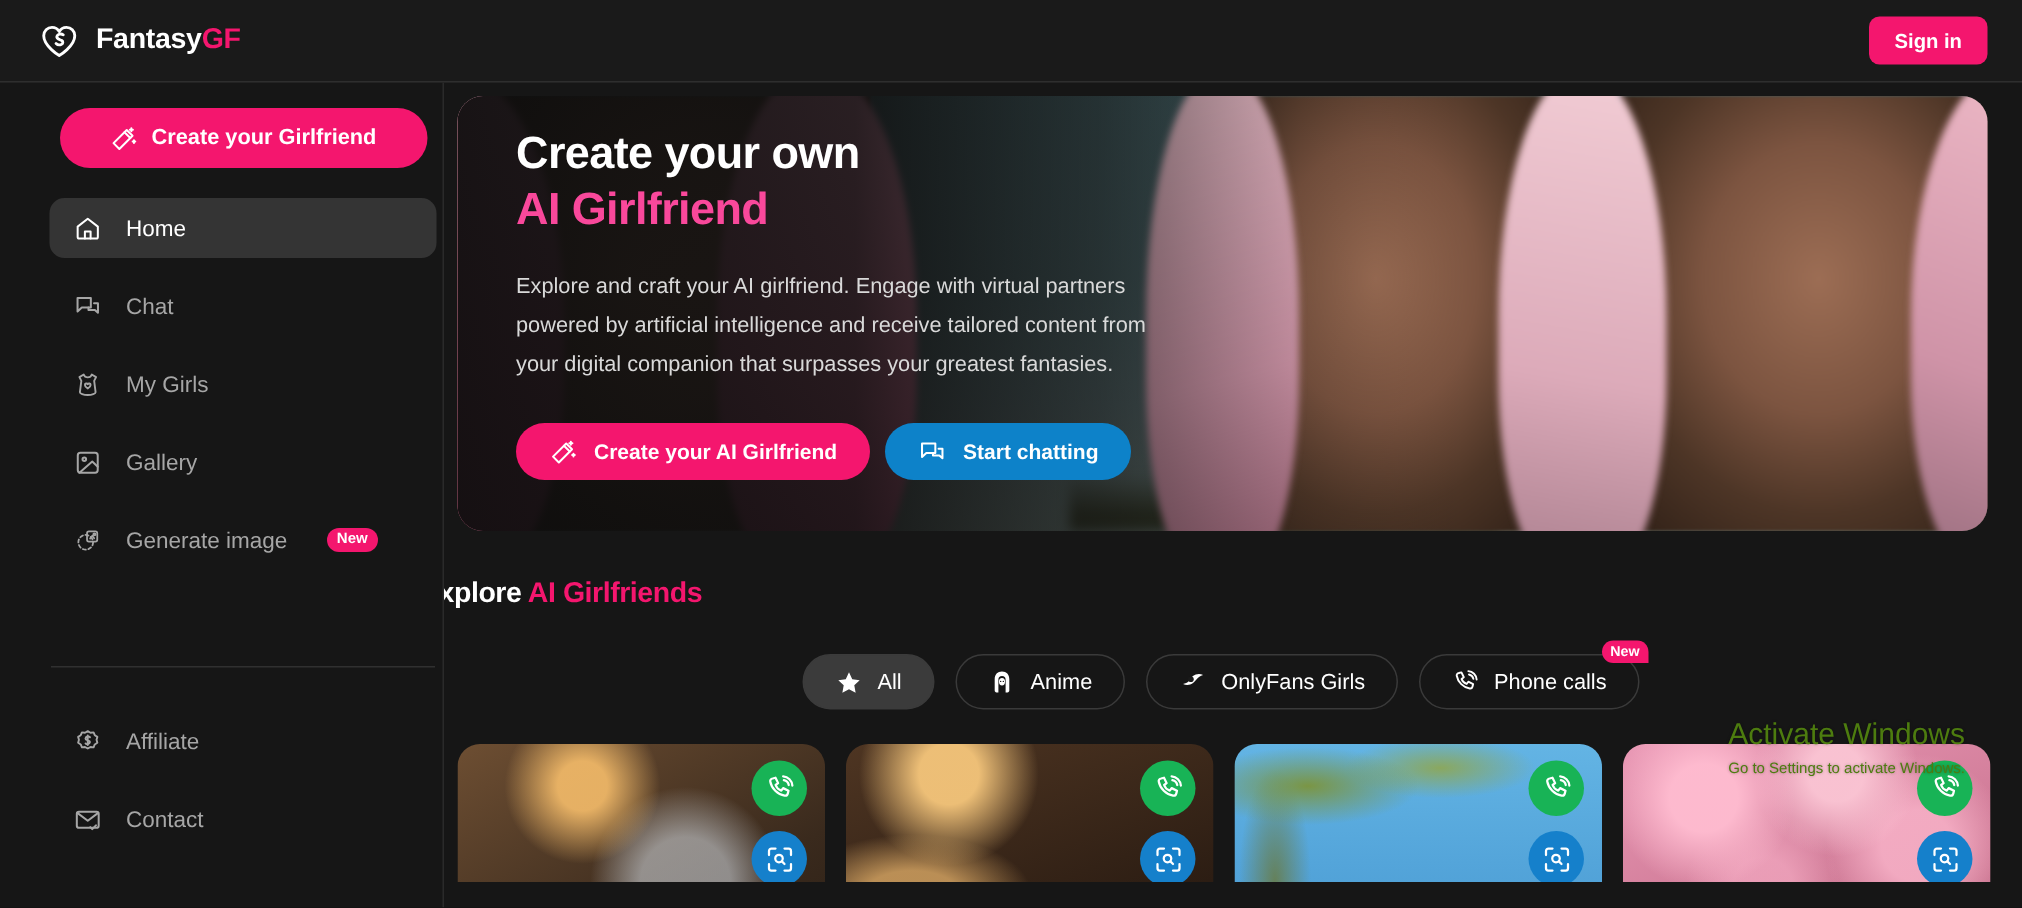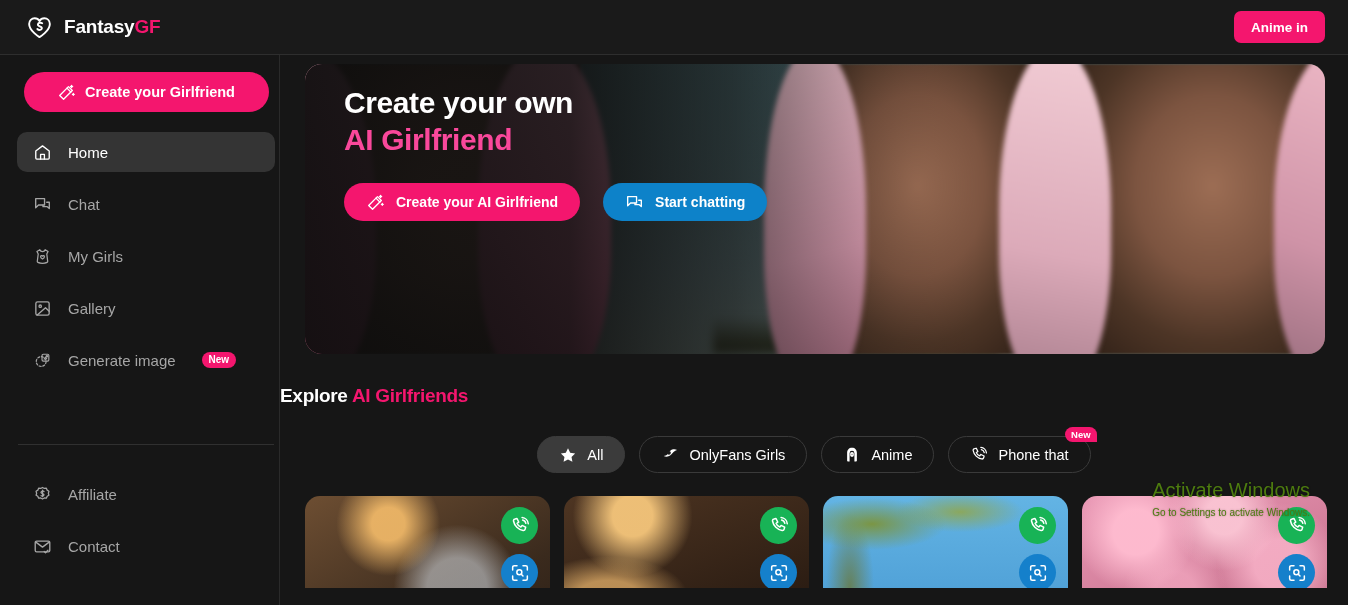--- a/index.html
+++ b/index.html
@@ -25,21 +25,21 @@
   .signin-btn {
     position: absolute; right: 23px; top: 11px;
     background: #f4166e; color: #fff; border: none;
     font-family: "Liberation Sans", sans-serif;
     font-size: 13.5px; font-weight: bold;
     padding: 0 17px; height: 32px; border-radius: 7px; cursor: pointer;
   }
 
   
   .sidebar {
-    position: absolute; top: 55px; left: 0; width: 280px; height: 550px;
+    position: absolute; top: 55px; left: 16px; width: 280px; height: 550px;
     background: #161616; border-right: 1px solid #2a2a2a;
     padding: 17px 4px 0 17px; z-index: 30;
   }
   .create-gf-btn {
     display: flex; align-items: center; justify-content: center; gap: 9px;
     width: 245px; height: 40px; margin: 0 auto 20px auto;
     background: #f4166e; border: none; border-radius: 20px;
     color: #fff; font-family: "Liberation Sans", sans-serif;
     font-size: 14.5px; font-weight: bold; cursor: pointer;
   }
@@ -113,21 +113,21 @@
   .hero-content { position: absolute; left: 39px; top: 21px; width: 470px; z-index: 5; }
   .hero-h1 {
     font-size: 30px; font-weight: bold; line-height: 1.22;
     letter-spacing: -0.4px; color: #ffffff;
   }
   .hero-h1 .accent { color: #f9489b; display: block; }
   .hero-p {
     margin-top: 21px; width: 452px;
     font-size: 14.5px; line-height: 1.79; color: #d9d9d9;
   }
-  .hero-actions { display: flex; gap: 23px; margin-top: 25px; }
+  .hero-actions { display: flex; gap: 10px; margin-top: 25px; }
   .btn {
     display: inline-flex; align-items: center; justify-content: center; gap: 11px;
     height: 38px; padding: 0 22px; border: none; border-radius: 19px;
     color: #fff; font-family: "Liberation Sans", sans-serif;
     font-size: 14px; font-weight: bold; cursor: pointer; white-space: nowrap;
   }
   .btn-primary { background: #f4166e; }
   .btn-secondary { background: #0d82c9; }
   .btn-ico { width: 19px; height: 19px; flex: 0 0 19px; }
 
@@ -224,21 +224,21 @@
       <span class="brand-mark">
         <svg viewBox="0 0 24 24" width="27" height="27" fill="none" stroke="#fff" stroke-width="1.7" stroke-linecap="round" stroke-linejoin="round">
           <path d="M12 20.5C12 20.5 2.8 15 2.8 8.8C2.8 5.9 5 3.8 7.7 3.8C9.6 3.8 11.2 4.9 12 6.3C12.8 4.9 14.4 3.8 16.3 3.8C19 3.8 21.2 5.9 21.2 8.8C21.2 15 12 20.5 12 20.5Z"></path>
           <path d="M14.4 8.2C13 7.3 11 7.7 10.6 9.1C10.2 10.5 12.2 11 13.3 11.5C14.4 12 14.4 13.4 13.2 13.9C12.2 14.3 10.8 14 10.1 13.3"></path>
         </svg>
       </span>
       <span class="brand-text">
         <span class="t1">Fantasy</span><span class="t2">GF</span>
       </span>
     </div>
-    <button class="signin-btn">Anime in</button>
+    <button class="signin-btn">Sign in</button>
   </div>
 
   <div class="sidebar">
 
     <button class="create-gf-btn">
       <span class="btn-ico">
         <svg viewBox="0 0 24 24" width="19" height="19" fill="none" stroke="#fff" stroke-width="1.7" stroke-linecap="round" stroke-linejoin="round">
           <path d="M14.5 4.6 19.4 9.5 8.3 20.6 3.4 15.7z"></path>
           <path d="M12.6 6.5 17.5 11.4"></path>
           <path d="M18.4 3.1v2.6M17.1 4.4h2.6M20.6 13.3v2.2M19.5 14.4h2.2"></path>
@@ -347,20 +347,21 @@
         <div class="hair h4"></div>
         <div class="hair h5"></div>
       </div>
       <div class="hero-vignette"></div>
 
       <div class="hero-content">
         <div class="hero-h1">
           <span>Create your own</span>
           <span class="accent">AI Girlfriend</span>
         </div>
+        <p class="hero-p">Explore and craft your AI girlfriend. Engage with virtual partners powered by artificial intelligence and receive tailored content from your digital companion that surpasses your greatest fantasies.</p>
         <div class="hero-actions">
           <button class="btn btn-primary">
             <span class="btn-ico">
               <svg viewBox="0 0 24 24" width="19" height="19" fill="none" stroke="#fff" stroke-width="1.7" stroke-linecap="round" stroke-linejoin="round">
                 <path d="M14.5 4.6 19.4 9.5 8.3 20.6 3.4 15.7z"></path>
                 <path d="M12.6 6.5 17.5 11.4"></path>
                 <path d="M18.4 3.1v2.6M17.1 4.4h2.6M20.6 13.3v2.2M19.5 14.4h2.2"></path>
               </svg>
             </span>
             <span>Create your AI Girlfriend</span>
@@ -389,47 +390,47 @@
           <svg viewBox="0 0 24 24" width="18" height="18" fill="#fff">
             <path d="M12 2.9 14.9 9l6.6.9-4.8 4.6 1.2 6.6L12 17.9 6.1 21.1l1.2-6.6L2.5 9.9 9.1 9z"></path>
           </svg>
         </span>
         <span>All</span>
       </button>
 
       <button class="chip">
         <span class="chip-ico">
           <svg viewBox="0 0 24 24" width="18" height="18" fill="#fff">
-            <path d="M21.4 5.4c-2.6-1.5-6.6-1.1-9 .9-1.6 1.3-2.4 3.2-3.7 4.6-1.3 1.4-3.2 2-5.1 2.4 1.9 1 4.3 1.2 6.3.5 2.4-.8 4-2.7 5.6-4.5 1.6-1.8 3.4-3.3 5.9-3.9z"></path>
-            <circle cx="10.6" cy="9.1" r="2.5" fill="#1a1a1a"></circle>
-          </svg>
-        </span>
-        <span>OnlyFans Girls</span>
-      </button>
-
-      <button class="chip">
-        <span class="chip-ico">
-          <svg viewBox="0 0 24 24" width="18" height="18" fill="#fff">
             <path d="M12 2.3c-4 0-6.5 2.7-6.5 6.8v10.1c0 .9.7 1.6 1.6 1.6h1.7V9.5a3.2 3.2 0 0 1 6.4 0v11.3h1.7c.9 0 1.6-.7 1.6-1.6V9.1c0-4.1-2.5-6.8-6.5-6.8z"></path>
             <ellipse cx="12" cy="11.4" rx="2.7" ry="3.3" fill="#fff"></ellipse>
             <circle cx="10.8" cy="11" r=".65" fill="#1a1a1a"></circle>
             <circle cx="13.2" cy="11" r=".65" fill="#1a1a1a"></circle>
           </svg>
         </span>
         <span>Anime</span>
+      </button>
+
+      <button class="chip">
+        <span class="chip-ico">
+          <svg viewBox="0 0 24 24" width="18" height="18" fill="#fff">
+            <path d="M21.4 5.4c-2.6-1.5-6.6-1.1-9 .9-1.6 1.3-2.4 3.2-3.7 4.6-1.3 1.4-3.2 2-5.1 2.4 1.9 1 4.3 1.2 6.3.5 2.4-.8 4-2.7 5.6-4.5 1.6-1.8 3.4-3.3 5.9-3.9z"></path>
+            <circle cx="10.6" cy="9.1" r="2.5" fill="#1a1a1a"></circle>
+          </svg>
+        </span>
+        <span>OnlyFans Girls</span>
       </button>
 
       <button class="chip">
         <span class="chip-ico">
           <svg viewBox="0 0 24 24" width="18" height="18" fill="none" stroke="#fff" stroke-width="1.7" stroke-linecap="round" stroke-linejoin="round">
             <path d="M6.1 3.6 8.4 3l2.1 4.3-2 1.5c.7 2.1 2.4 3.8 4.5 4.5l1.5-2 4.3 2.1-.6 2.3c-.3 1.1-1.4 1.8-2.5 1.6C10.1 16.5 5.2 11.6 4.2 6c-.2-1.1.5-2.2 1.9-2.4z"></path>
             <path d="M15.1 4.9a5 5 0 0 1 3.9 3.9M14.5 1.9a8 8 0 0 1 7.4 7.4"></path>
           </svg>
         </span>
-        <span>Phone that</span>
+        <span>Phone calls</span>
         <span class="chip-badge">New</span>
       </button>
     </div>
 
     <div class="cards">
 
       <div class="card">
         <div class="card-bg bg1">
           
           

